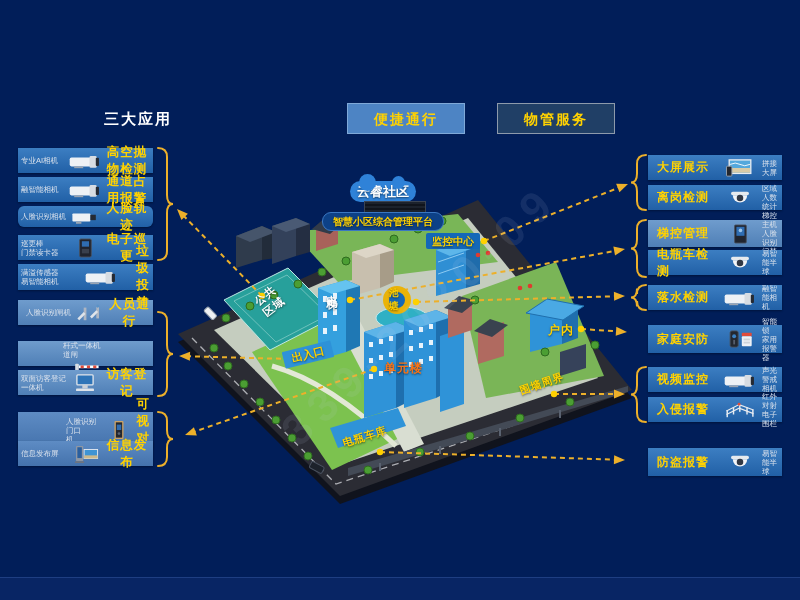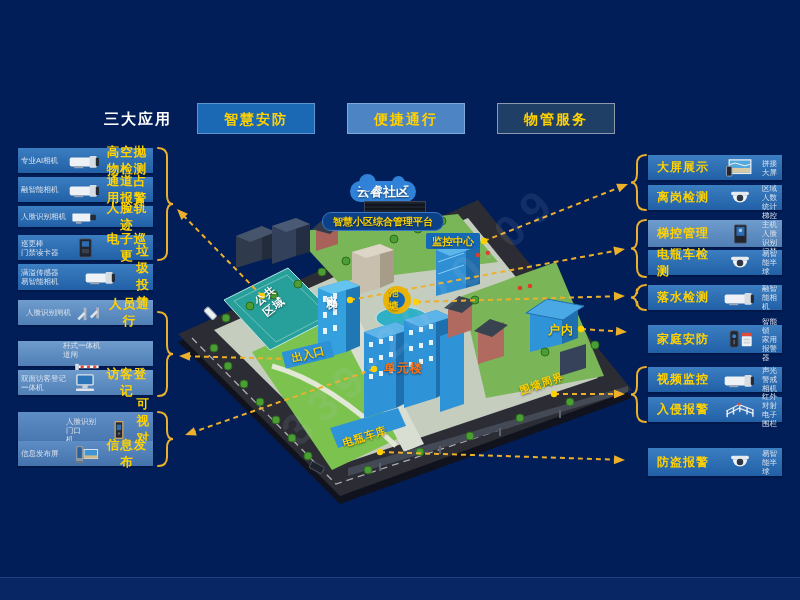--- a/index.html
+++ b/index.html
@@ -236,21 +236,20 @@
       <path d="M158,148 Q167,148 167,157 L167,195 Q167,204 173,204 Q167,204 167,213 L167,251 Q167,260 158,260" fill="none" stroke="#edb02a" stroke-width="2" stroke-linecap="round"></path>
       <path d="M158,312 Q167,312 167,321 L167,345 Q167,354 173,354 Q167,354 167,363 L167,387 Q167,396 158,396" fill="none" stroke="#edb02a" stroke-width="2" stroke-linecap="round"></path>
       <path d="M158,412 Q167,412 167,421 L167,430 Q167,439 173,439 Q167,439 167,448 L167,457 Q167,466 158,466" fill="none" stroke="#edb02a" stroke-width="2" stroke-linecap="round"></path>
       <path d="M646,155 Q637,155 637,164 L637,173.5 Q637,182.5 631,182.5 Q637,182.5 637,191.5 L637,201 Q637,210 646,210" fill="none" stroke="#edb02a" stroke-width="2" stroke-linecap="round"></path>
       <path d="M646,220 Q637,220 637,229 L637,239.5 Q637,248.5 631,248.5 Q637,248.5 637,257.5 L637,268 Q637,277 646,277" fill="none" stroke="#edb02a" stroke-width="2" stroke-linecap="round"></path>
       <path d="M646,285 Q637,285 637,294 L637,288.5 Q637,297.5 631,297.5 Q637,297.5 637,306.5 L637,301 Q637,310 646,310" fill="none" stroke="#edb02a" stroke-width="2" stroke-linecap="round"></path>
       <path d="M646,367 Q637,367 637,376 L637,385.5 Q637,394.5 631,394.5 Q637,394.5 637,403.5 L637,413 Q637,422 646,422" fill="none" stroke="#edb02a" stroke-width="2" stroke-linecap="round"></path>
     </svg>
 
   <span class="hdr-title">三大应用</span>
-  <div class="app-btn b1">智慧安防</div>
   <div class="app-btn b2">便捷通行</div>
   <div class="app-btn b3">物管服务</div>
 
   <div id="left-col">
       <div class="item left g1" style="top: 148px; height: 25px;">
         <span class="dev">专业AI相机</span>
         <span class="ic">
           <svg width="36" height="22" viewBox="0 0 40 24">
             <rect x="3" y="8" width="24" height="10" rx="2" fill="#eef1f5"></rect>
             <rect x="25" y="6.5" width="8" height="13" rx="1.5" fill="#d7dce2"></rect>
@@ -265,21 +264,21 @@
         <span class="ic">
           <svg width="36" height="22" viewBox="0 0 40 24">
             <rect x="3" y="8" width="24" height="10" rx="2" fill="#eef1f5"></rect>
             <rect x="25" y="6.5" width="8" height="13" rx="1.5" fill="#d7dce2"></rect>
             <rect x="32" y="8.5" width="3.5" height="9" rx="1" fill="#252a33"></rect>
             <rect x="8" y="18" width="10" height="2" fill="#9aa4b2"></rect>
           </svg>
         </span>
         <b class="feat">通道占用报警</b>
       </div>
-      <div class="item left g1" style="top: 206px; height: 21px;">
+      <div class="item left g1" style="top: 206px; height: 21px; border-radius: 6px;">
         <span class="dev">人脸识别相机</span>
         <span class="ic">
           <svg width="36" height="22" viewBox="0 0 40 24">
             <rect x="6" y="8" width="20" height="9" rx="1" fill="#eef1f5"></rect>
             <rect x="26" y="9.5" width="6" height="6" fill="#252a33"></rect>
             <rect x="10" y="17" width="6" height="2.5" fill="#9aa4b2"></rect>
           </svg>
         </span>
         <b class="feat">人脸轨迹</b>
       </div>

